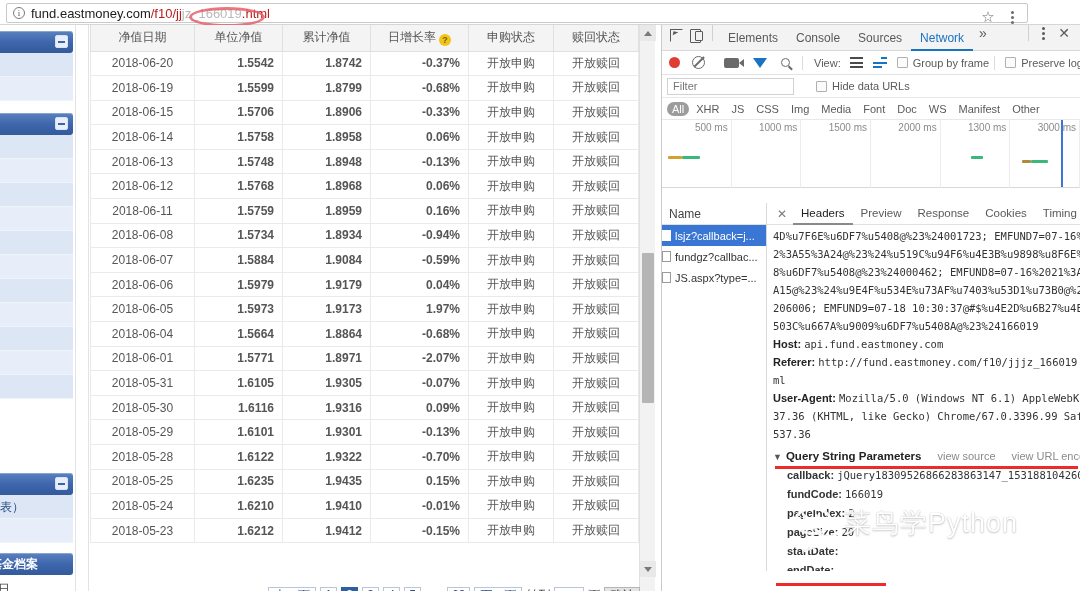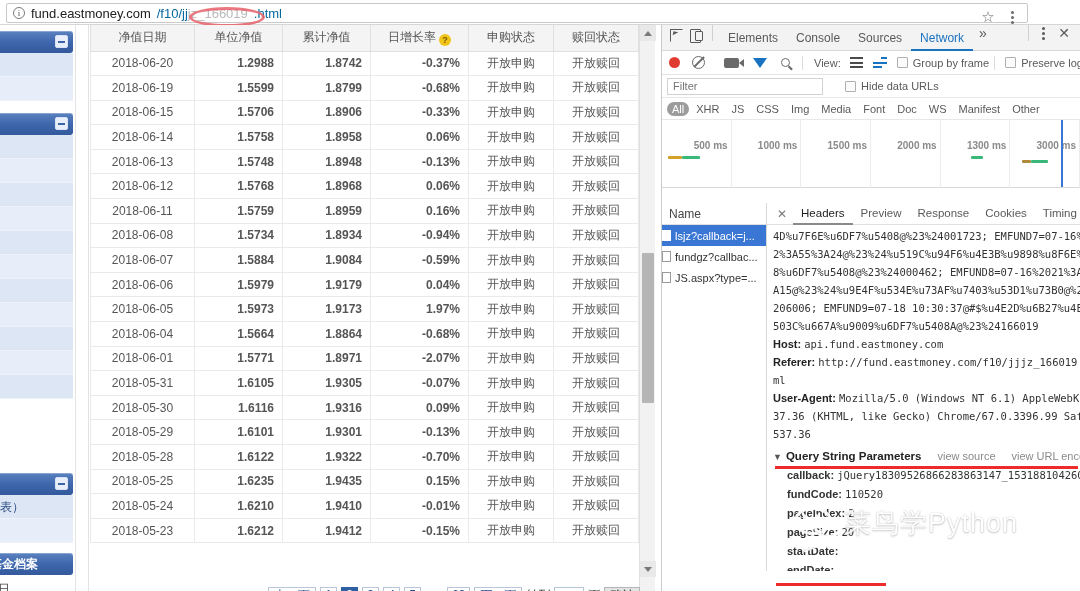--- a/index.html
+++ b/index.html
@@ -25,21 +25,21 @@
     border: 1px solid #c9c9c9; border-radius: 2px; background: #fff;
     display: flex; align-items: center; padding: 0 6px;
   }
   .info-icon {
     width: 12px; height: 12px; border: 1px solid #7a7a7a; border-radius: 50%;
     color: #5a5a5a; font-size: 9px; line-height: 10px; text-align: center;
     margin-right: 6px; flex: none; font-family: "Liberation Serif", serif;
   }
   .url-text { font-size: 13px; color: #3c3c3c; white-space: nowrap; position: relative; }
   .url-host { color: #202020; text-align: right; }
-  .url-rest { color: #0369a1; margin-left: 6px; }
+  .url-rest { color: #b91c1c; }
   .url-hl { color: #b9b9b9; }
   .redcircle {
     position: absolute; left: 158px; top: 1px; width: 76px; height: 20px;
     border: 3px solid #e8606a; border-radius: 50%; opacity: .85; pointer-events: none;
   }
   .star-btn { position: absolute; right: 30px; top: 4px; width: 18px; height: 18px;
     color: #6b6b6b; font-size: 15px; line-height: 18px; text-align: center; }
   .kebab-btn { position: absolute; right: 6px; top: 3px; width: 18px; height: 20px;
     display: flex; flex-direction: column; align-items: center; justify-content: center; gap: 2px; }
   .kebab-btn i { width: 3px; height: 3px; border-radius: 50%; background: #6b6b6b; display: block; }
@@ -173,30 +173,30 @@
   .view-wf i { height: 2px; background: #1a73c0; display: block; }
   .view-wf i:nth-child(1) { width: 6px; margin-left: 8px; }
   .view-wf i:nth-child(2) { width: 14px; }
   .view-wf i:nth-child(3) { width: 9px; }
   .cb { width: 11px; height: 11px; border: 1px solid #b0b0b0; background: #fbfbfb;
     border-radius: 1px; margin: 0 5px; flex: none; }
   .tb-txt { font-size: 11px; color: #5a5a5a; white-space: nowrap; }
   .tb-sep { width: 1px; height: 14px; background: #dcdcdc; margin: 0 5px; flex: none; }
 
   .dt-filterbar { height: 23px; border-bottom: 1px solid #e8e8e8; display: flex; align-items: center; padding: 0 5px; }
-  .filter-input { width: 156px; height: 17px; border: 1px solid #d2d2d2; background: #fff;
+  .filter-input { width: 127px; height: 17px; border: 1px solid #d2d2d2; background: #fff;
     font-size: 11px; color: #9a9a9a; padding: 0 5px; line-height: 15px; }
   .dt-typebar { height: 22px; border-bottom: 1px solid #e8e8e8; display: flex; align-items: center; padding: 0 5px; gap: 2px; }
   .type-chip { font-size: 11px; color: #5a5a5a; padding: 1px 5px; border-radius: 8px; white-space: nowrap; }
   .type-chip.sel { background: #9c9c9c; color: #fff; }
 
   .dt-overview { height: 68px; border-bottom: 1px solid #d8d8d8; position: relative; background: #fff; }
   .ov-ticks { position: absolute; left: 0; top: 0; right: 0; height: 68px; display: flex; }
   .ov-cell { flex: 1; border-right: 1px solid #ececec; position: relative; }
-  .ov-cell span { position: absolute; right: 3px; top: 20px; font-size: 10px; color: #8a8a8a; white-space: nowrap; font-weight: bold; }
+  .ov-cell span { position: absolute; right: 3px; top: 2px; font-size: 10px; color: #8a8a8a; white-space: nowrap; }
   .ov-bar { position: absolute; height: 3px; border-radius: 1px; }
   .ov-marker { position: absolute; top: 0; bottom: 0; width: 2px; background: #3a77d4; }
 
   .dt-lower { position: absolute; left: 0; top: 178px; right: 0; bottom: 20px; display: flex; }
   .req-list { width: 105px; border-right: 1px solid #d8d8d8; background: #fff; }
   .req-head { height: 22px; border-bottom: 1px solid #e0e0e0; font-size: 12px; color: #444;
     line-height: 22px; padding-left: 7px; background: #fff; }
   .req-row { height: 21px; display: flex; align-items: center; 
     font-size: 11px; color: #333; white-space: nowrap; overflow: hidden; }
   .req-row.sel { background: #3a77d4; color: #fff; }
@@ -328,21 +328,21 @@
             <th>
               <span>日增长率</span><span class="qmark">?</span>
             </th>
             <th>申购状态</th>
             <th>赎回状态</th>
           </tr>
         </thead>
         <tbody>
             <tr>
               <td class="c-date">2018-06-20</td>
-              <td class="c-num">1.2988</td>
+              <td class="c-num">1.5542</td>
               <td class="c-num">1.8742</td>
               <td class="c-rate down">-0.37%</td>
               <td class="c-st">开放申购</td>
               <td class="c-st">开放赎回</td>
             </tr>
             <tr>
               <td class="c-date">2018-06-19</td>
               <td class="c-num">1.5599</td>
               <td class="c-num">1.8799</td>
               <td class="c-rate down">-0.68%</td>
@@ -656,21 +656,21 @@
             <div class="mline">503C%u667A%u9009%u6DF7%u5408A@%23%24166019</div>
             <div class="mline"><b>Host: </b><span>api.fund.eastmoney.com</span></div>
             <div class="mline"><b>Referer: </b><span>http://fund.eastmoney.com/f10/jjjz_166019.ht</span></div>
             <div class="mline"><span>ml</span></div>
             <div class="mline"><b>User-Agent: </b><span>Mozilla/5.0 (Windows NT 6.1) AppleWebKit</span></div>
             <div class="mline"><span>37.36 (KHTML, like Gecko) Chrome/67.0.3396.99 Safar</span></div>
             <div class="mline"><span>537.36</span></div>
             <div style="height: 4px;"></div>
             <div class="sect"><span class="tri">▼</span><span>Query String Parameters</span><span class="lnk">view source</span><span class="lnk">view URL encode</span></div>
             <div class="qline"><b>callback: </b><span>jQuery18309526866283863147_1531881042602</span></div>
-            <div class="qline"><b>fundCode: </b><span>110520</span></div>
+            <div class="qline"><b>fundCode: </b><span>166019</span></div>
             <div class="qline"><b>pageIndex: </b><span>2</span></div>
             <div class="qline"><b>pageSize: </b><span>20</span></div>
             <div class="qline"><b>startDate: </b><span></span></div>
             <div class="qline"><b>endDate: </b><span></span></div>
           </div>
       </div>
     </div>
 
   </div>
 

